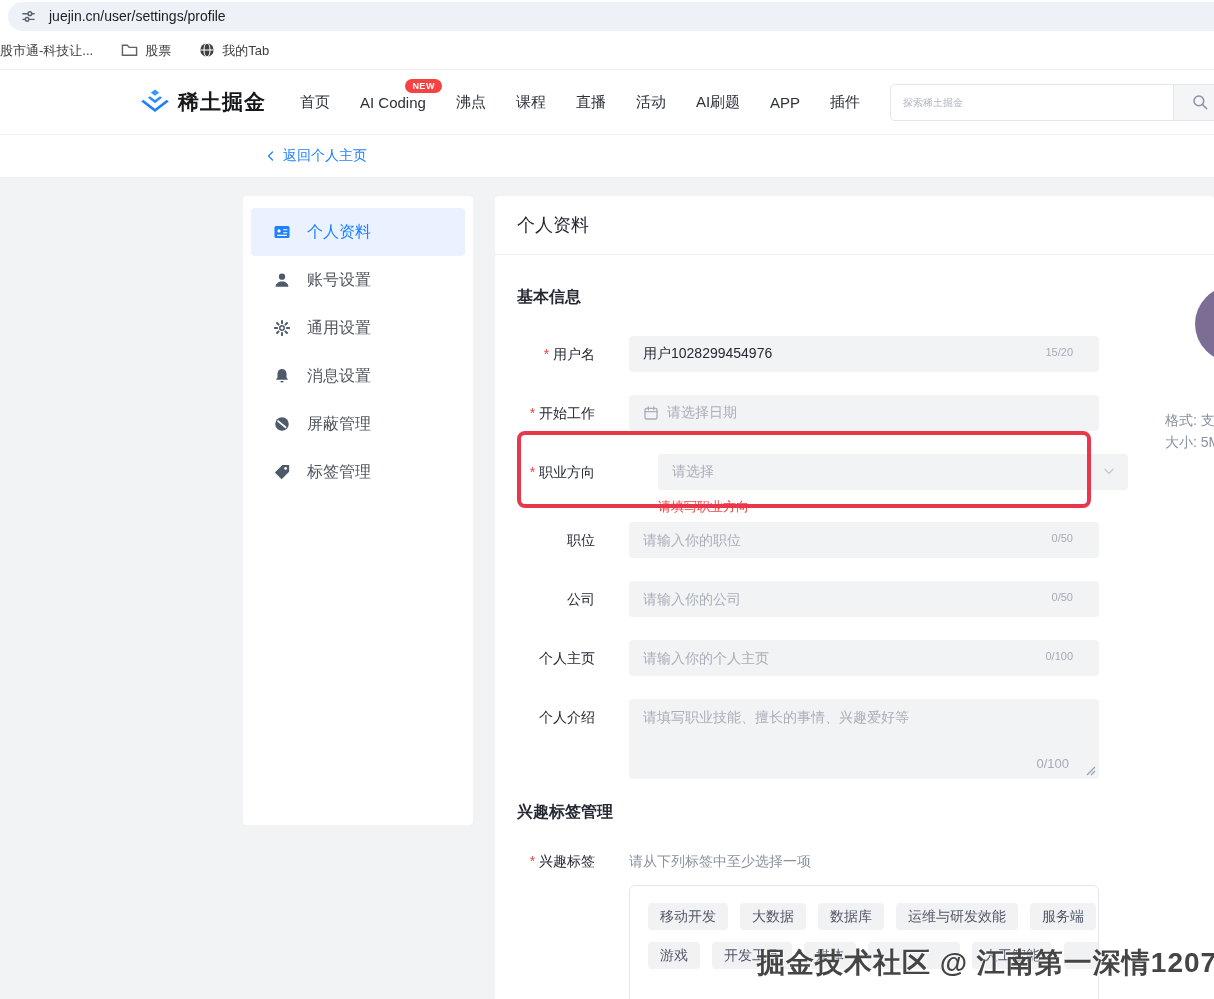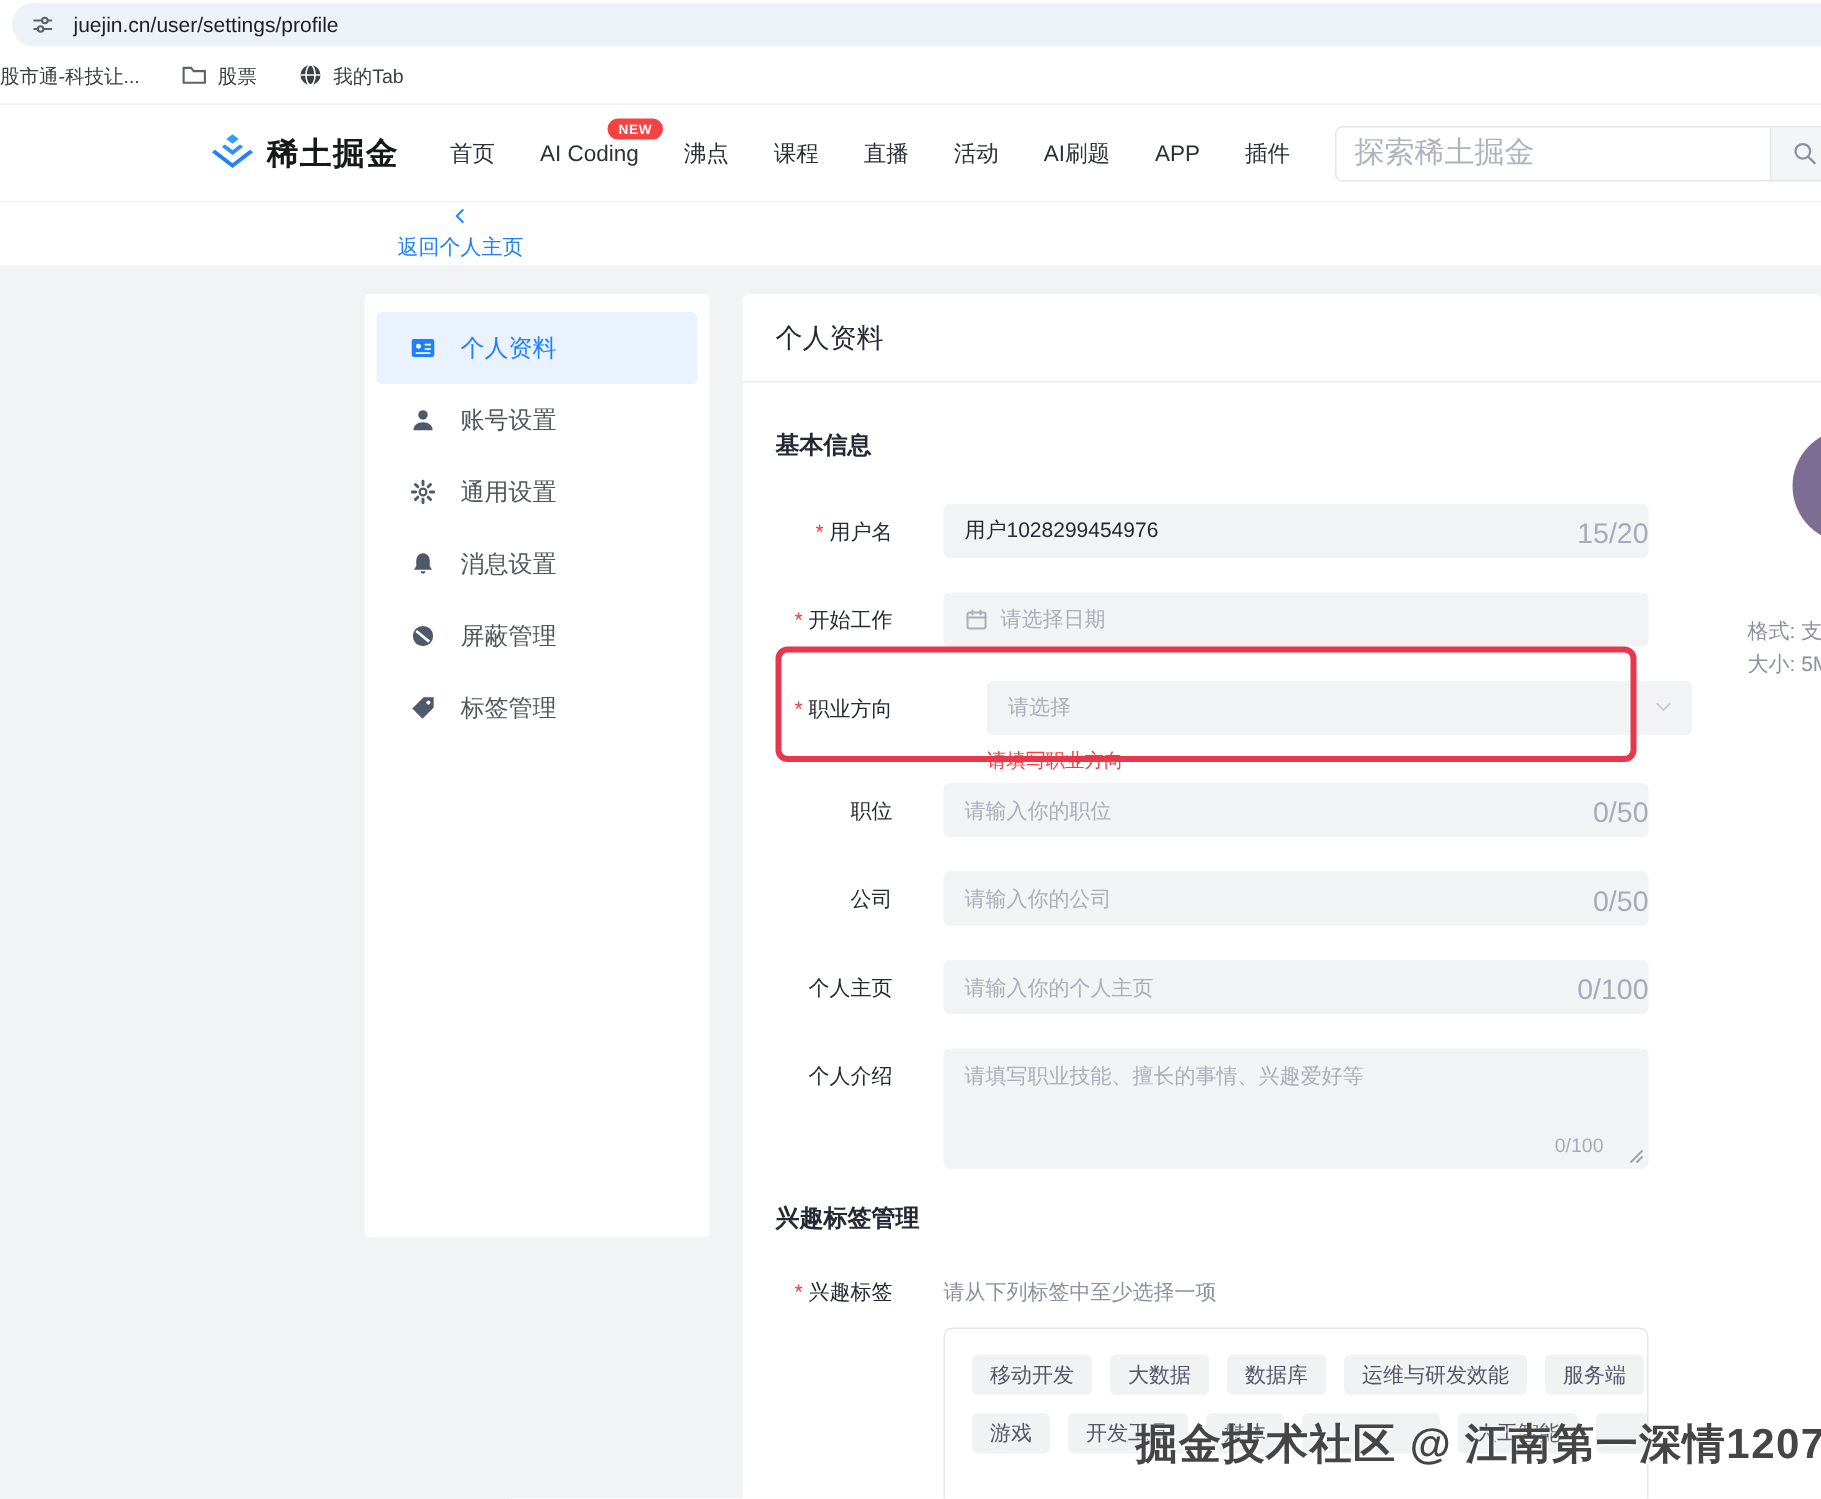--- a/index.html
+++ b/index.html
@@ -21,29 +21,29 @@
   .site-header { height:65px; background:#fff; display:flex; align-items:center;
     padding-left:140px; border-bottom:1px solid #f1f1f2; }
   .logo { display:flex; align-items:center; gap:8px; margin-right:34px; }
   .logo-text { font-size:21px; font-weight:bold; color:#17181a; letter-spacing:1px; }
   .nav { display:flex; align-items:center; gap:30px; font-size:15px; color:#2c3038; }
   .nav-item { position:relative; cursor:pointer; white-space:nowrap; }
   .badge-new { position:absolute; top:-15px; right:-16px; background:#f64242; color:#fff;
     font-size:9px; font-weight:bold; padding:2px 7px; border-radius:8px; letter-spacing:.5px; }
   .search-box { margin-left:auto; margin-right:-12px; width:336px; height:37px;
     border:1px solid #e4e6eb; border-radius:5px; display:flex; align-items:center; overflow:hidden; background:#fff; }
-  .search-box input { flex:1; border:none; outline:none; font-size:20px; padding:0 12px;
+  .search-box input { flex:1; border:none; outline:none; font-size:10px; padding:0 12px;
     color:#252933; background:transparent; font-family:inherit; }
   .search-box input::placeholder { color:#aeb4bf; }
   .search-btn { width:52px; height:100%; background:#f4f5f7; border-left:1px solid #e4e6eb;
     display:flex; align-items:center; justify-content:center; cursor:pointer; }
 
   .back-row { height:43px; background:#fff; display:flex; align-items:center; padding-left:265px;
     border-bottom:1px solid #f0f0f0; }
-  .back-link { color:#1e80ff; font-size:14px; display:flex; align-items:center; gap:6px; cursor:pointer;flex-direction:column; }
+  .back-link { color:#1e80ff; font-size:14px; display:flex; align-items:center; gap:6px; cursor:pointer; }
 
   
   .content { position:absolute; top:178px; left:0; right:0; bottom:0; background:#f2f3f5; }
 
   .sidebar { position:absolute; left:243px; top:18px; width:230px; height:629px;
     background:#fff; border-radius:4px; padding-top:12px; }
   .side-item { height:48px; margin:0 8px; display:flex; align-items:center; gap:16px;
     padding-left:22px; font-size:16px; color:#51565d; border-radius:4px; cursor:pointer; }
   .side-item.active { background:#eaf2ff; color:#1e80ff; }
 
@@ -55,21 +55,21 @@
   .section-title { font-size:16px; font-weight:600; color:#252933; margin-bottom:28px; }
 
   .form-row { display:flex; margin-bottom:23px; }
   .form-label { width:78px; min-width:78px; text-align:right; margin-right:34px;
     font-size:14px; color:#252933; padding-top:10px; white-space:nowrap; }
   .req::before { content:"* "; color:#f53f3f; }
   .field-wrap { position:relative; width:470px; }
   .text-input { width:470px; height:36px; background:#f2f3f5; border:none; border-radius:4px;
     padding:0 54px 0 14px; font-size:14px; color:#252933; outline:none; font-family:inherit; }
   .text-input::placeholder, .ph { color:#a9aeb8; }
-  .counter { position:absolute; right:0; top:10px; font-size:19px; color:#a5abb8; }
+  .counter { position:absolute; right:26px; top:10px; font-size:11px; color:#a5abb8; }
   .with-icon { display:flex; align-items:center; gap:8px; padding-left:14px; }
   .fake-input { width:470px; height:36px; background:#f2f3f5; border-radius:4px;
     font-size:14px; display:flex; align-items:center; }
   .select-chevron { position:absolute; right:12px; top:10px; }
   .error-text { color:#f53f3f; font-size:13px; margin-top:8px; }
   .row-career { margin-bottom:6px;gap:29px; }
 
   .textarea-wrap { width:470px; height:80px; background:#f2f3f5; border-radius:4px; position:relative; }
   .textarea-wrap textarea { width:100%; height:100%; background:transparent; border:none; resize:none;
     outline:none; font-size:14px; font-family:inherit; color:#252933; padding:10px 14px; }

